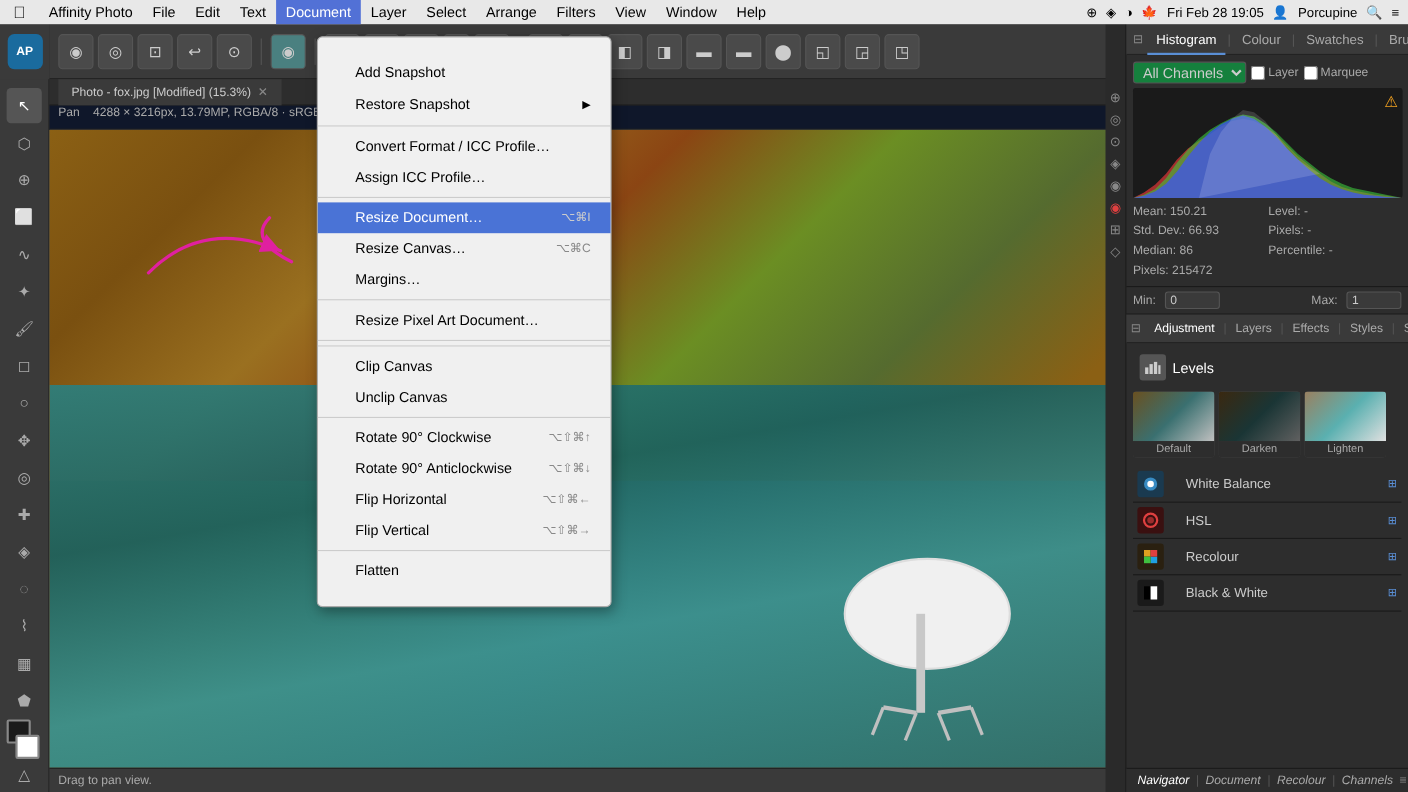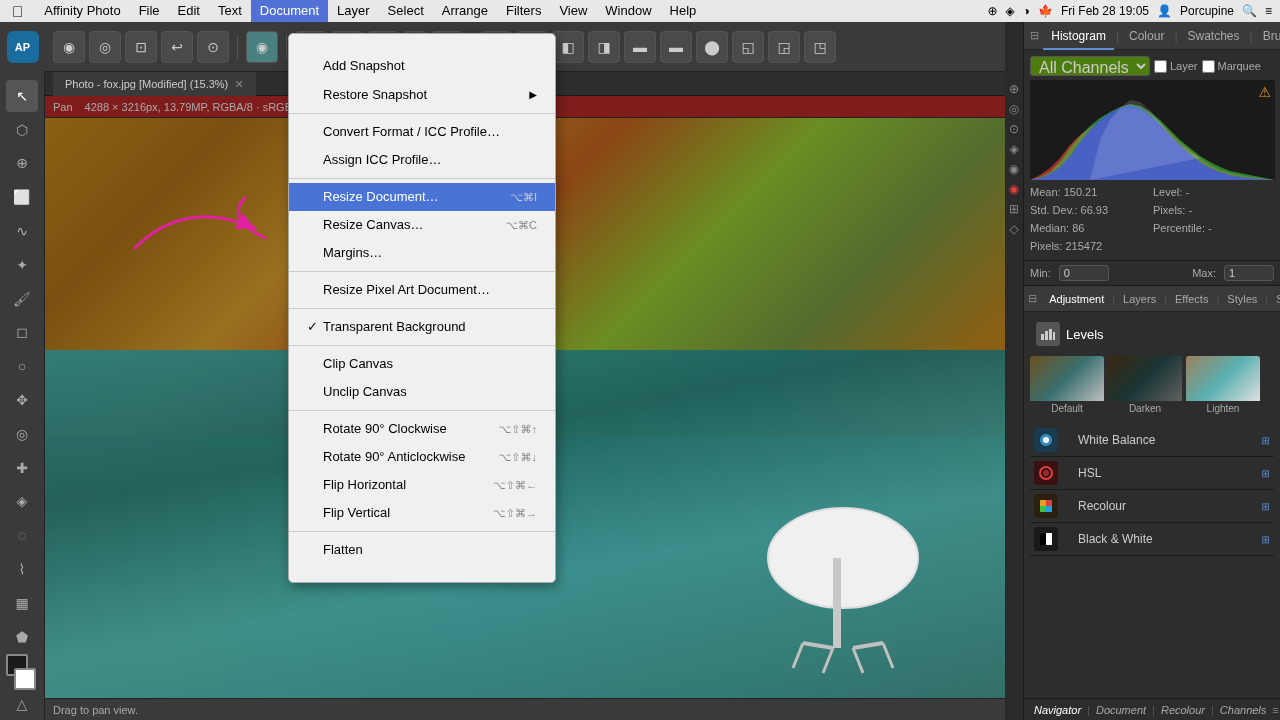--- a/index.html
+++ b/index.html
@@ -45,21 +45,21 @@
       position: absolute; top: 72px; left: 45px; right: 0; height: 24px;
       background: #2d2d2d; border-bottom: 1px solid #1a1a1a;
       display: flex; align-items: center; padding-left: 8px;
       font-size: 12px; color: #ccc;
     }
     .tab-item { padding: 0 12px; height: 24px; line-height: 24px; background: #3a3a3a; cursor: pointer; font-size: 11px; }
 
     
     #info-bar {
       position: absolute; top: 96px; left: 45px; right: 257px; height: 22px;
-      background: #7f1d1d; display: flex; align-items: center; padding: 0 8px; gap: 12px;
+      background: #0f172a; display: flex; padding: 0 8px; gap: 12px;
       font-size: 11px; color: #aaa; border-bottom: 1px solid #222;
     }
 
     
     #left-panel {
       position: absolute; top: 22px; left: 0; width: 45px; height: 698px;
       background: #3a3a3a; border-right: 1px solid #222; padding-top: 50px;
       display: flex; flex-direction: column; align-items: center; gap: 2px; padding-top: 58px;
     }
     .tool-btn {
@@ -86,22 +86,22 @@
     .right-tab-sep { color: #555; padding: 0 2px; }
 
     
     #histogram-area {
       padding: 6px; border-bottom: 1px solid #1a1a1a;
     }
     #histogram-controls {
       display: flex; align-items: center; gap: 4px; margin-bottom: 4px; font-size: 11px;
     }
     #histogram-controls select {
-      background: #4d7c0f; color: #ccc; border: 1px solid #555; border-radius: 3px;
-      font-size: 16px; padding: 1px 4px; height: 20px;
+      background: #15803d; color: #ccc; border: 1px solid #555; border-radius: 3px;
+      font-size: 13px; padding: 1px 4px; height: 20px;
     }
     .check-label { display: flex; align-items: center; gap: 3px; font-size: 11px; color: #aaa; }
     #histogram-canvas {
       width: 245px; height: 100px; background: #1a1a1a; border-radius: 3px; position: relative; overflow: hidden;
     }
     #histogram-stats { font-size: 11px; color: #aaa; display: grid; grid-template-columns: 1fr 1fr; gap: 2px; margin-top: 4px; }
     #histogram-stats div { line-height: 16px; }
 
     
     #minmax-row { display: flex; align-items: center; gap: 8px; padding: 4px 6px; font-size: 11px; color: #aaa; border-bottom: 1px solid #1a1a1a; }
@@ -564,23 +564,20 @@
     <span class="dmenu-shortcut">⌥⌘C</span>
   </div>
   <div class="dmenu-item">
     <span><span class="dmenu-check"> </span>Margins…</span>
   </div>
   <div class="dmenu-separator"></div>
   <div class="dmenu-item">
     <span><span class="dmenu-check"> </span>Resize Pixel Art Document…</span>
   </div>
   <div class="dmenu-separator"></div>
-  <div class="dmenu-item">
-    <span><span class="dmenu-check">✓</span>Transparent Background</span>
-  </div>
   <div class="dmenu-separator"></div>
   <div class="dmenu-item">
     <span><span class="dmenu-check"> </span>Clip Canvas</span>
   </div>
   <div class="dmenu-item">
     <span><span class="dmenu-check"> </span>Unclip Canvas</span>
   </div>
   <div class="dmenu-separator"></div>
   <div class="dmenu-item">
     <span><span class="dmenu-check"> </span>Rotate 90° Clockwise</span>

